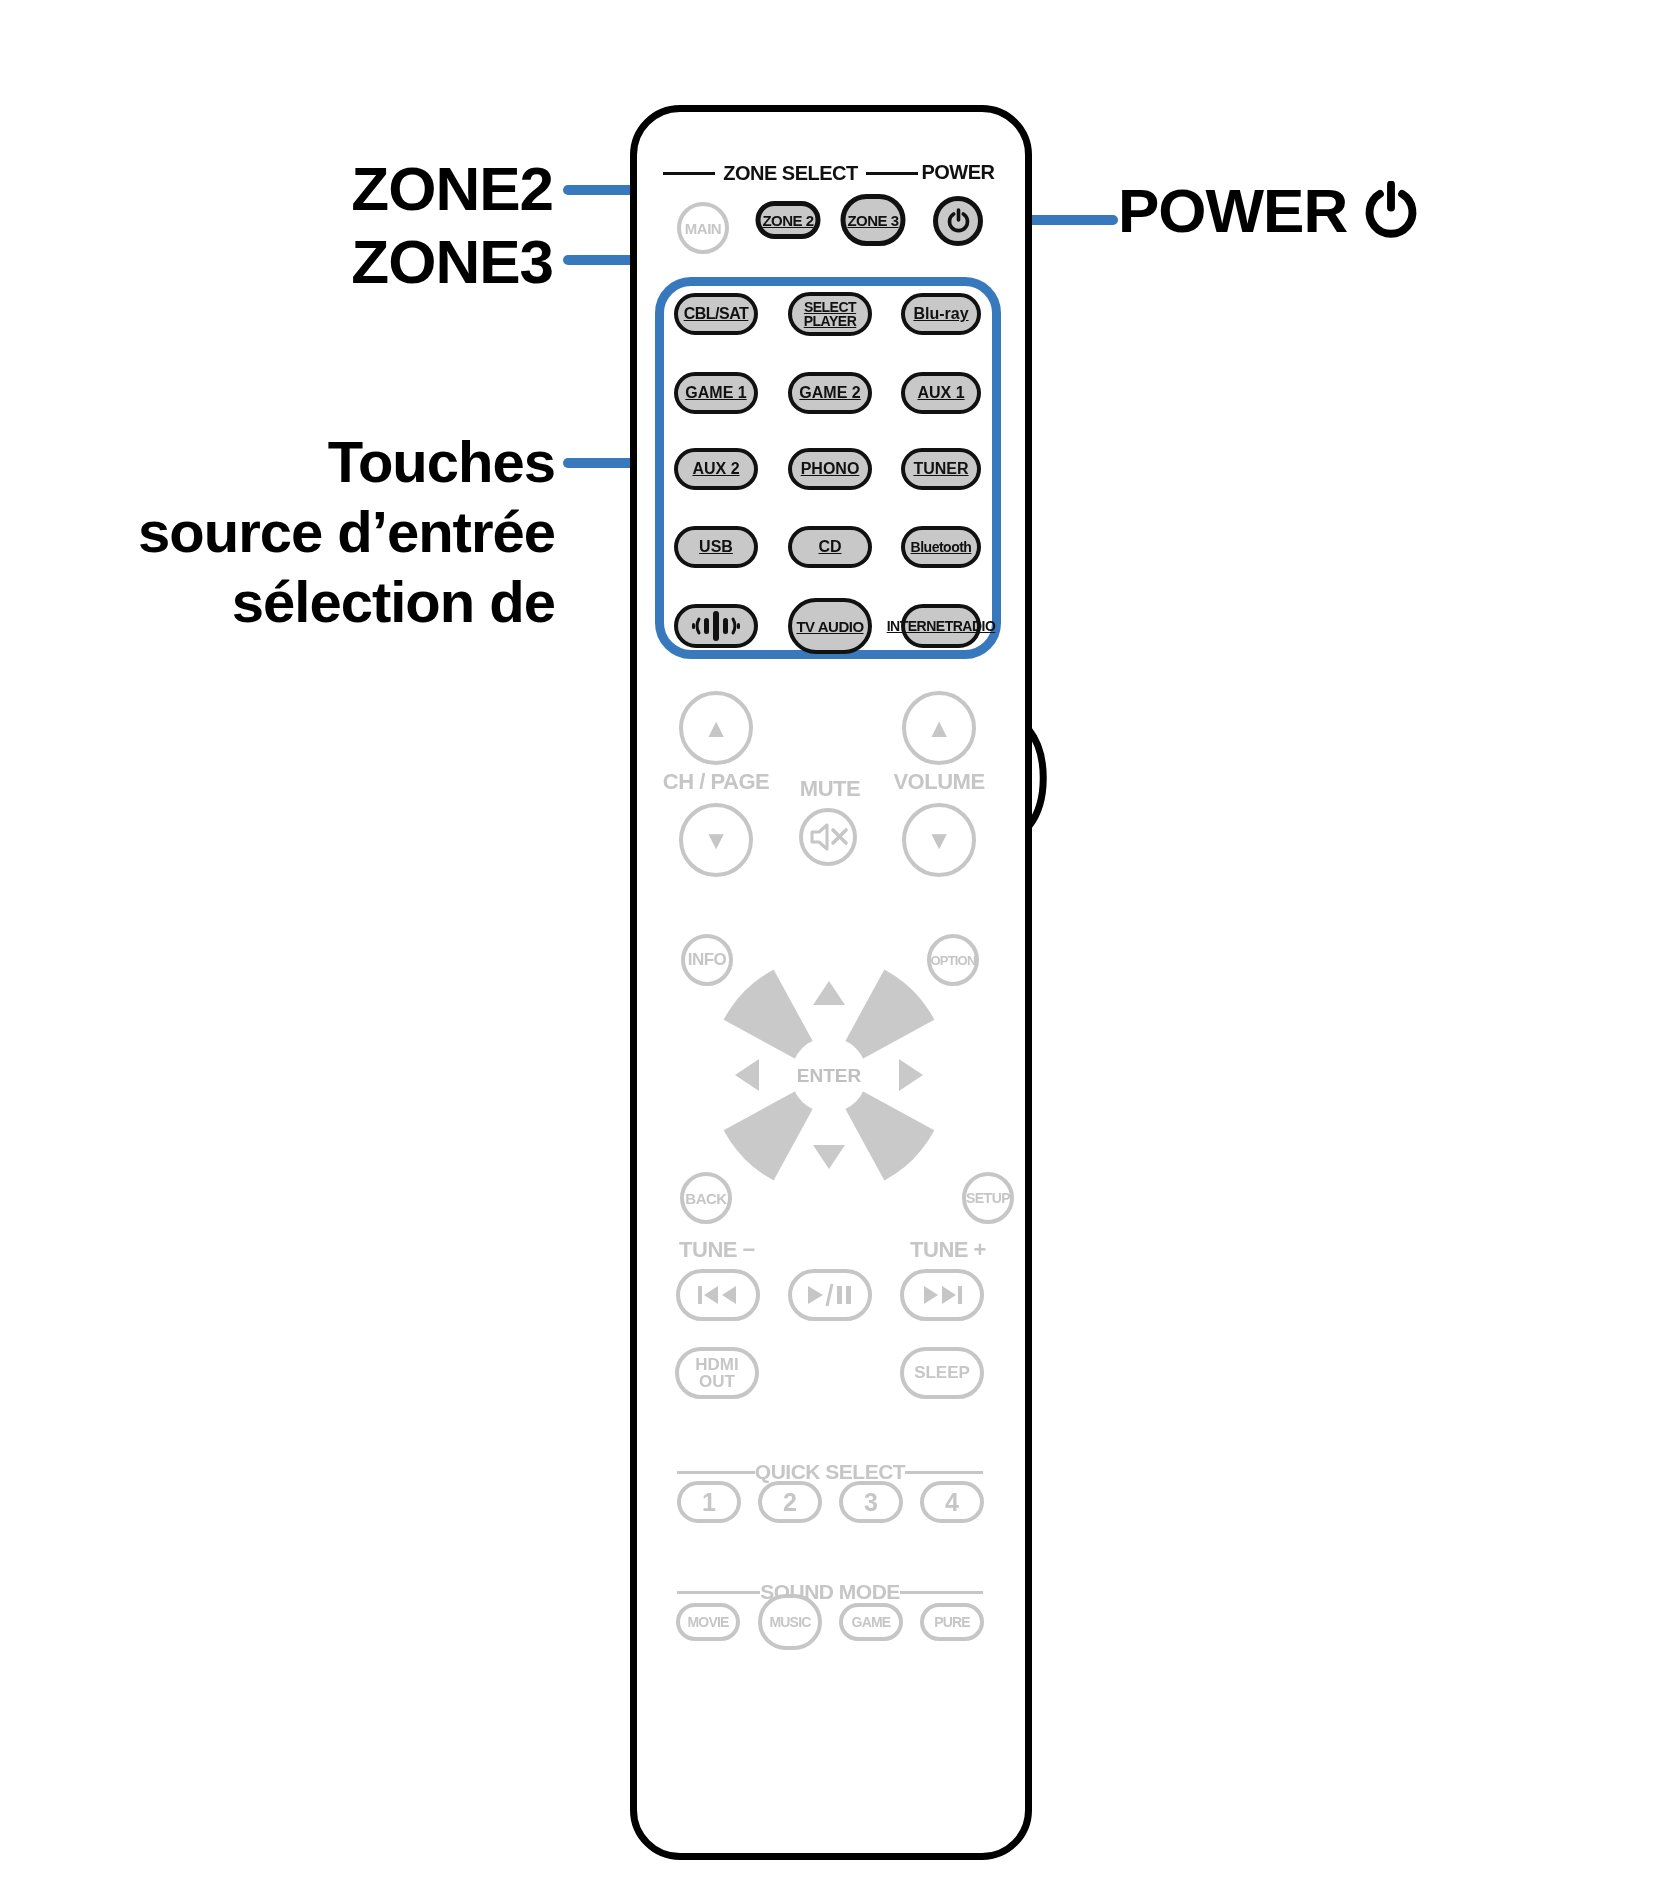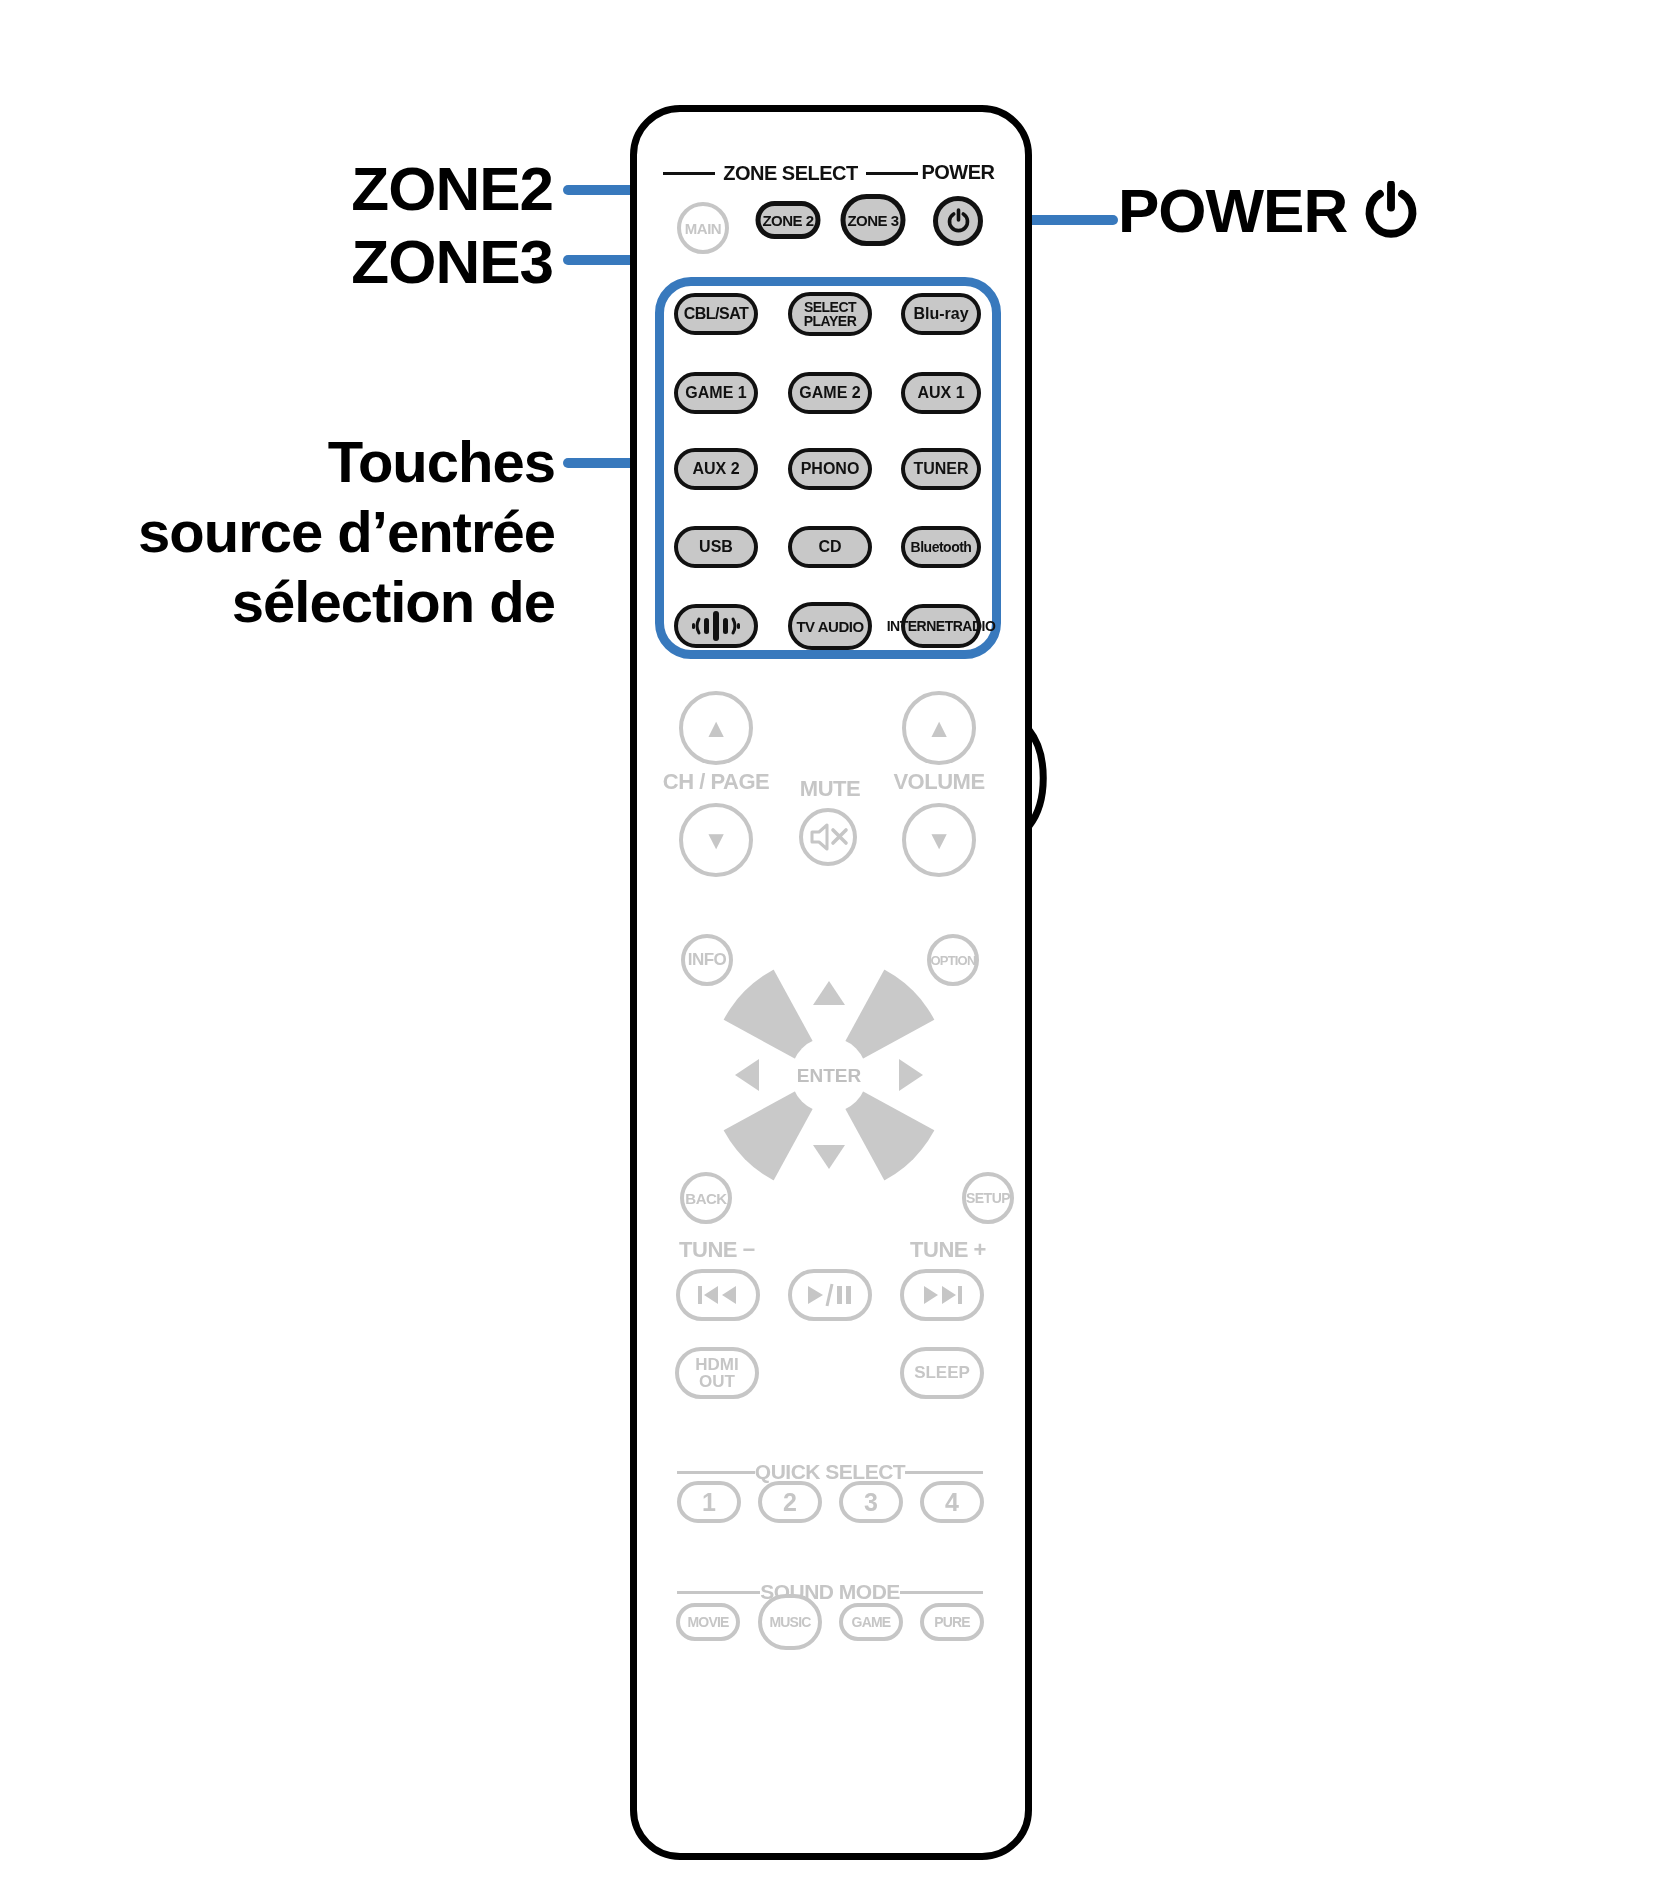--- a/index.html
+++ b/index.html
@@ -20,21 +20,21 @@
   .ann-multi{font-size:58px;line-height:70px;text-align:right;}
   .bline{background:var(--blue);}
 
   
   .remote{border:7px solid #000;border-radius:50px;background:#fff;}
 
   
   .hdr{font-weight:bold;color:var(--ink);font-size:20px;letter-spacing:-0.5px;white-space:nowrap;}
   .dash-d{height:3px;background:var(--ink);}
   .pill{background:var(--fill);border:4px solid var(--ink);border-radius:999px;
-        font-weight:bold;color:var(--ink);white-space:nowrap;text-align:center;}
+        font-weight:bold;color:var(--ink);white-space:nowrap;text-align:center;text-decoration:underline;}
   .pill.two{line-height:14px;font-size:14px;letter-spacing:-0.5px;}
   .zonepill{border-width:5px;font-size:15px;letter-spacing:-0.5px;}
   .circle{border-radius:50%;}
   .gcirc{background:#fff;border:4px solid var(--ia);border-radius:50%;font-weight:bold;color:var(--ia);}
   .gpill{background:#fff;border:4px solid var(--ia);border-radius:999px;font-weight:bold;color:var(--ia);white-space:nowrap;}
   .glabel{font-weight:bold;color:var(--ia);font-size:22px;letter-spacing:-0.5px;white-space:nowrap;}
   .dash-g{height:3px;background:var(--ia);}
   .arrow{font-size:26px;color:var(--ia);line-height:1;}
   svg{display:block;}
 </style>
@@ -154,21 +154,21 @@
         <rect x="22" y="5" width="6" height="30" rx="3" fill="#111"></rect>
         <rect x="13" y="12" width="5" height="16" rx="2.5" fill="#111"></rect>
         <rect x="32" y="12" width="5" height="16" rx="2.5" fill="#111"></rect>
         <path d="M8 13 q-4 7 0 14" stroke="#111" stroke-width="3" fill="none" stroke-linecap="round"></path>
         <path d="M42 13 q4 7 0 14" stroke="#111" stroke-width="3" fill="none" stroke-linecap="round"></path>
         <rect x="1" y="17" width="3" height="6" rx="1.5" fill="#111"></rect>
         <rect x="46" y="17" width="3" height="6" rx="1.5" fill="#111"></rect>
       </svg>
     </span>
   </div>
-  <div class="abs c flexc pill" style="left:830px;top:626px;width:84px;height:48px;font-size:15px;letter-spacing:-0.5px;">
+  <div class="abs c flexc pill" style="left:830px;top:626px;width:84px;height:56px;font-size:15px;letter-spacing:-0.5px;">
       <span>TV AUDIO</span>
     </div>
   <div class="abs c flexc pill two" style="left:941px;top:626px;width:80px;height:44px;">
     <span>INTERNET</span>
     <span>RADIO</span>
   </div>
 
   <div class="abs c flexc gcirc" style="left:716px;top:728px;width:74px;height:74px;">
       <span class="arrow">▲</span>
     </div>

